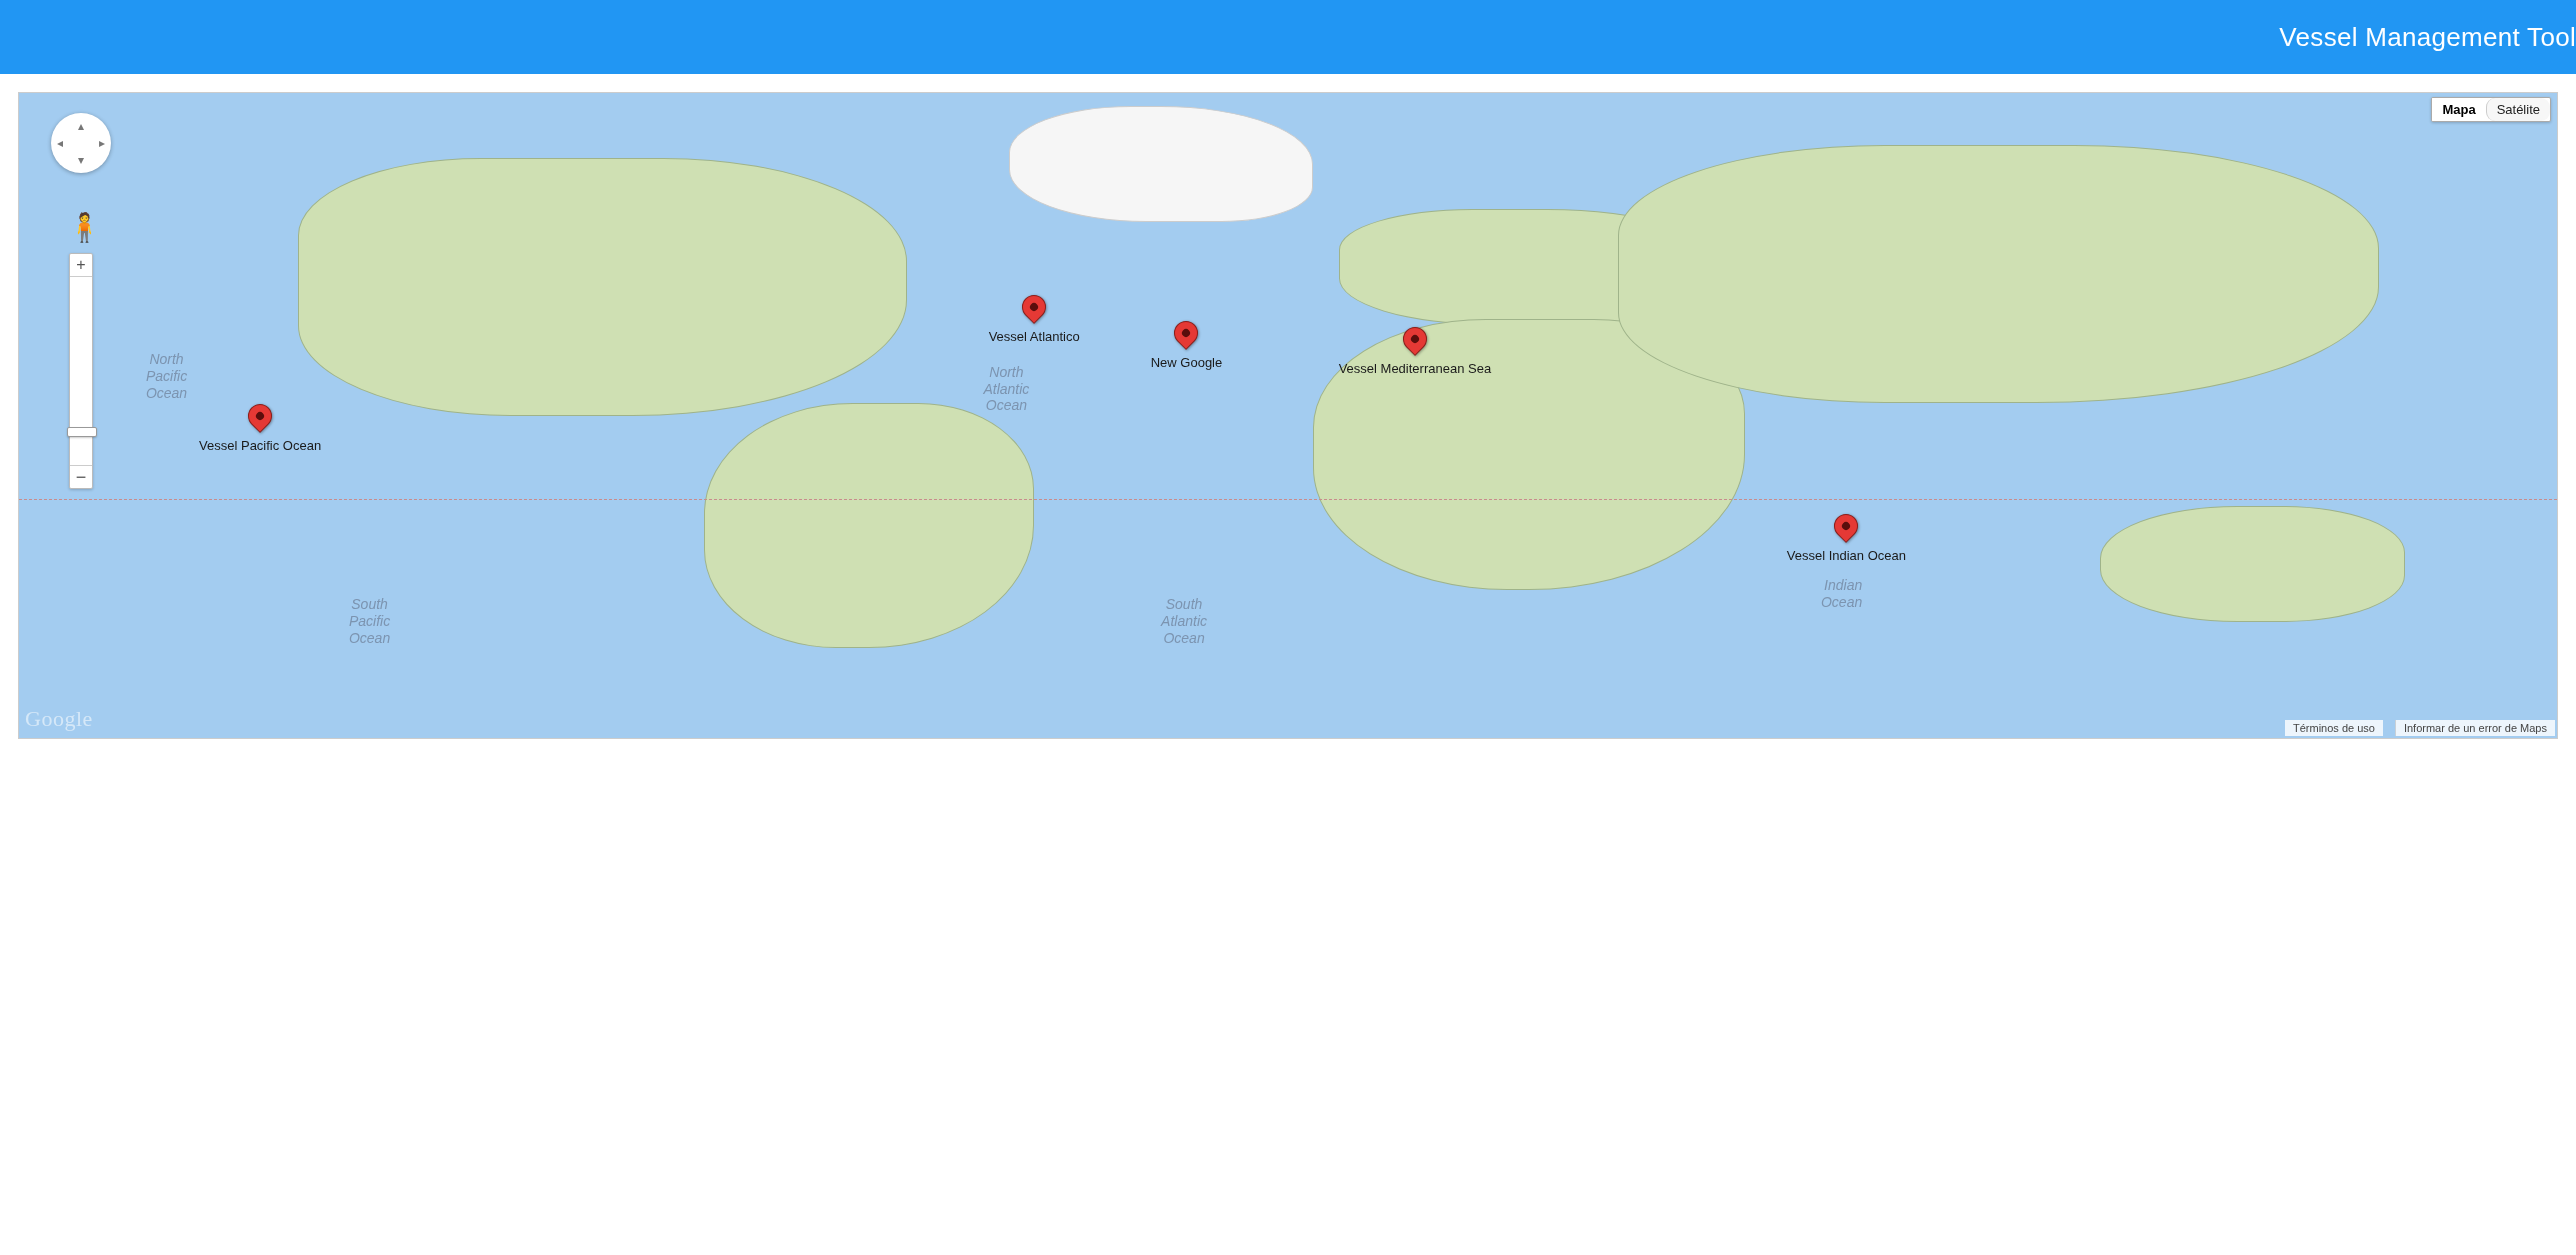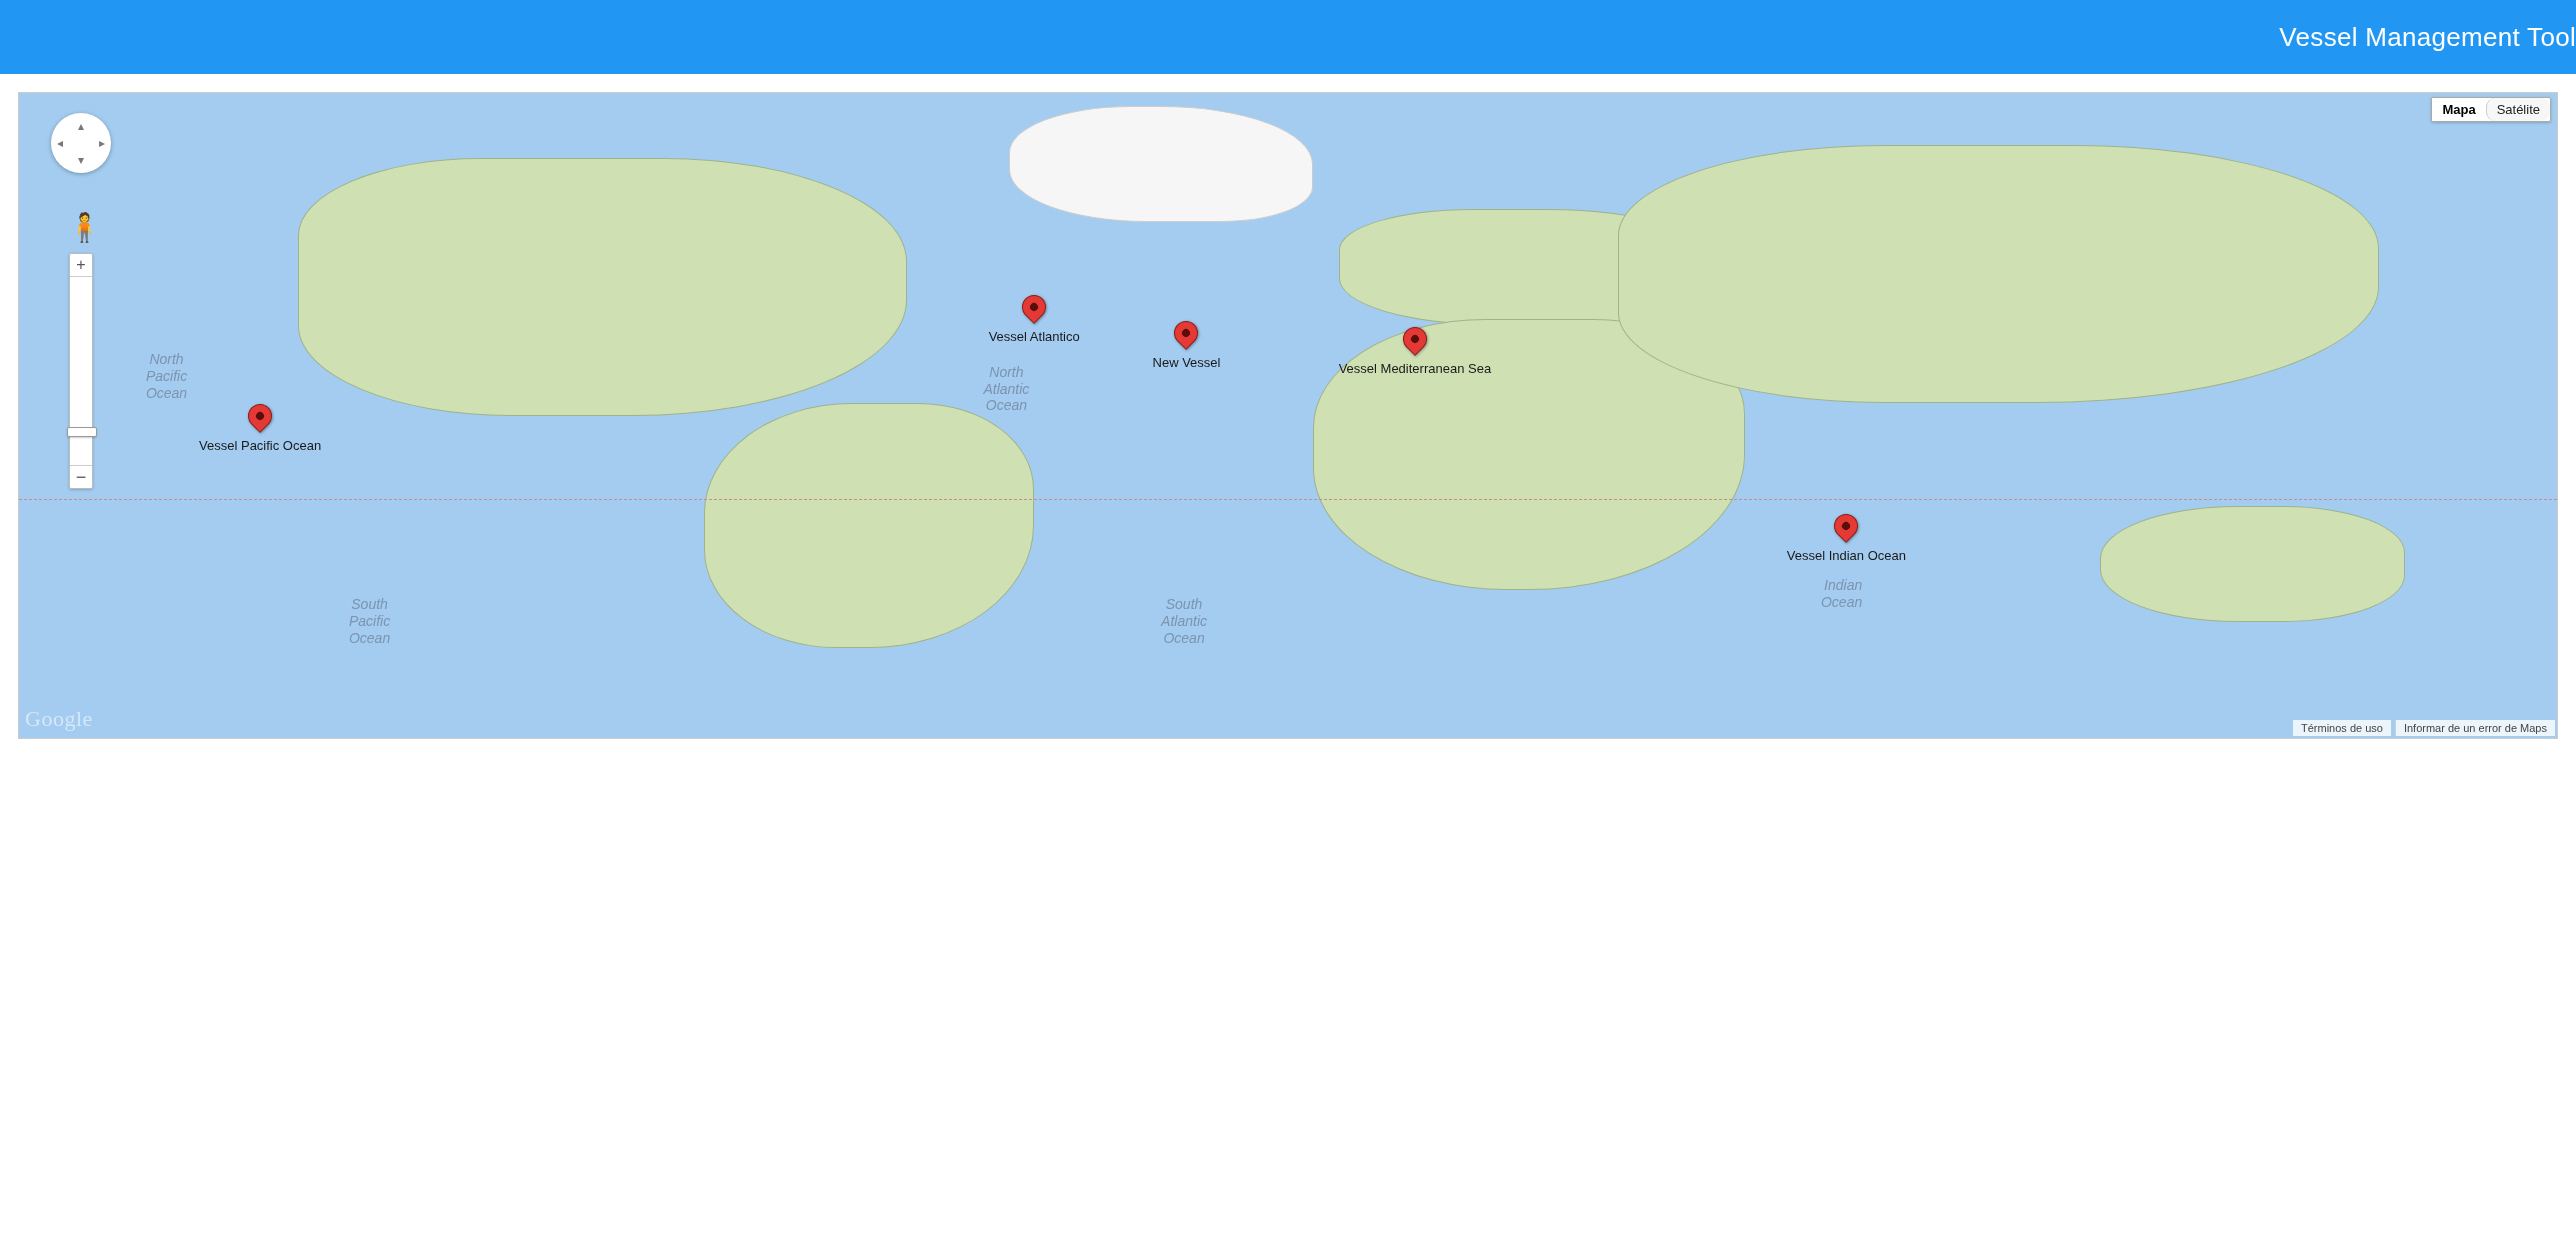--- a/index.html
+++ b/index.html
@@ -125,21 +125,21 @@
 
   .status-strip {
     position:absolute; left:0; right:0; bottom:0; height:68px;
     background:rgba(120,155,200,.55);
     color:#fff; font-size:18px;
     display:flex; align-items:flex-start; padding:10px 20px;
   }
 
   .attrib {
     position:absolute; right:2px; bottom:2px;
-    display:flex; gap:4px; font-size:11px; color:#444;
+    display:flex; gap:12px; font-size:11px; color:#444;
   }
   .attrib .chip { background:rgba(255,255,255,.8); padding:2px 8px; border-left:1px solid rgba(0,0,0,.15); cursor:pointer; }
   .attrib .chip:first-child { border-left:none; }
 
   .glogo {
     position:absolute; left:6px; bottom:6px;
     font-family:serif; color:rgba(255,255,255,.55); font-size:22px; letter-spacing:0.5px; pointer-events:none;
   }
 </style>
 </head>
@@ -175,21 +175,21 @@
           <div class="marker" style="left: 9.5%; top: 52%;">
             <div class="pin"></div>
             <div class="marker-label">Vessel Pacific Ocean</div>
           </div>
           <div class="marker" style="left: 40%; top: 35%;">
             <div class="pin"></div>
             <div class="marker-label">Vessel Atlantico</div>
           </div>
           <div class="marker" style="left: 46%; top: 39%;">
             <div class="pin"></div>
-            <div class="marker-label">New Vessel</div>
+            <div class="marker-label">New Google</div>
           </div>
           <div class="marker" style="left: 55%; top: 40%;">
             <div class="pin"></div>
             <div class="marker-label">Vessel Mediterranean Sea</div>
           </div>
           <div class="marker" style="left: 72%; top: 69%;">
             <div class="pin"></div>
             <div class="marker-label">Vessel Indian Ocean</div>
           </div>
         </div>

